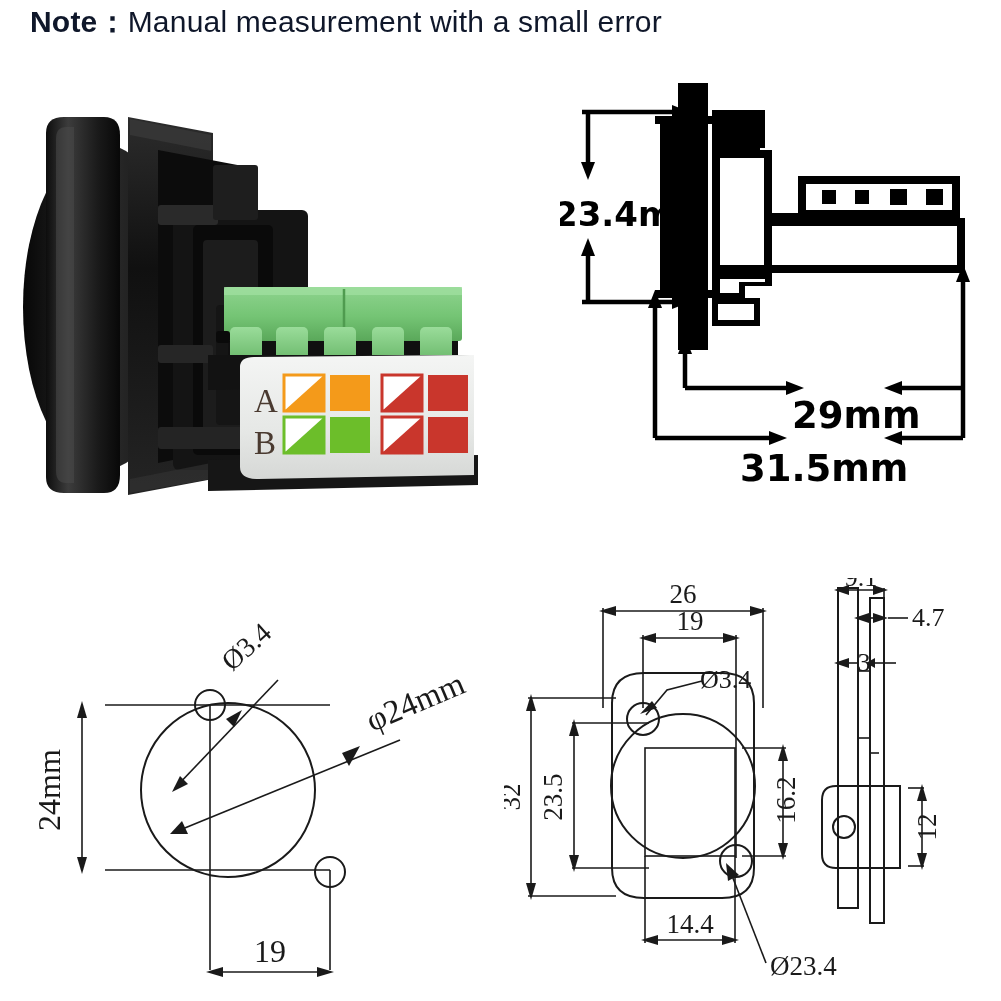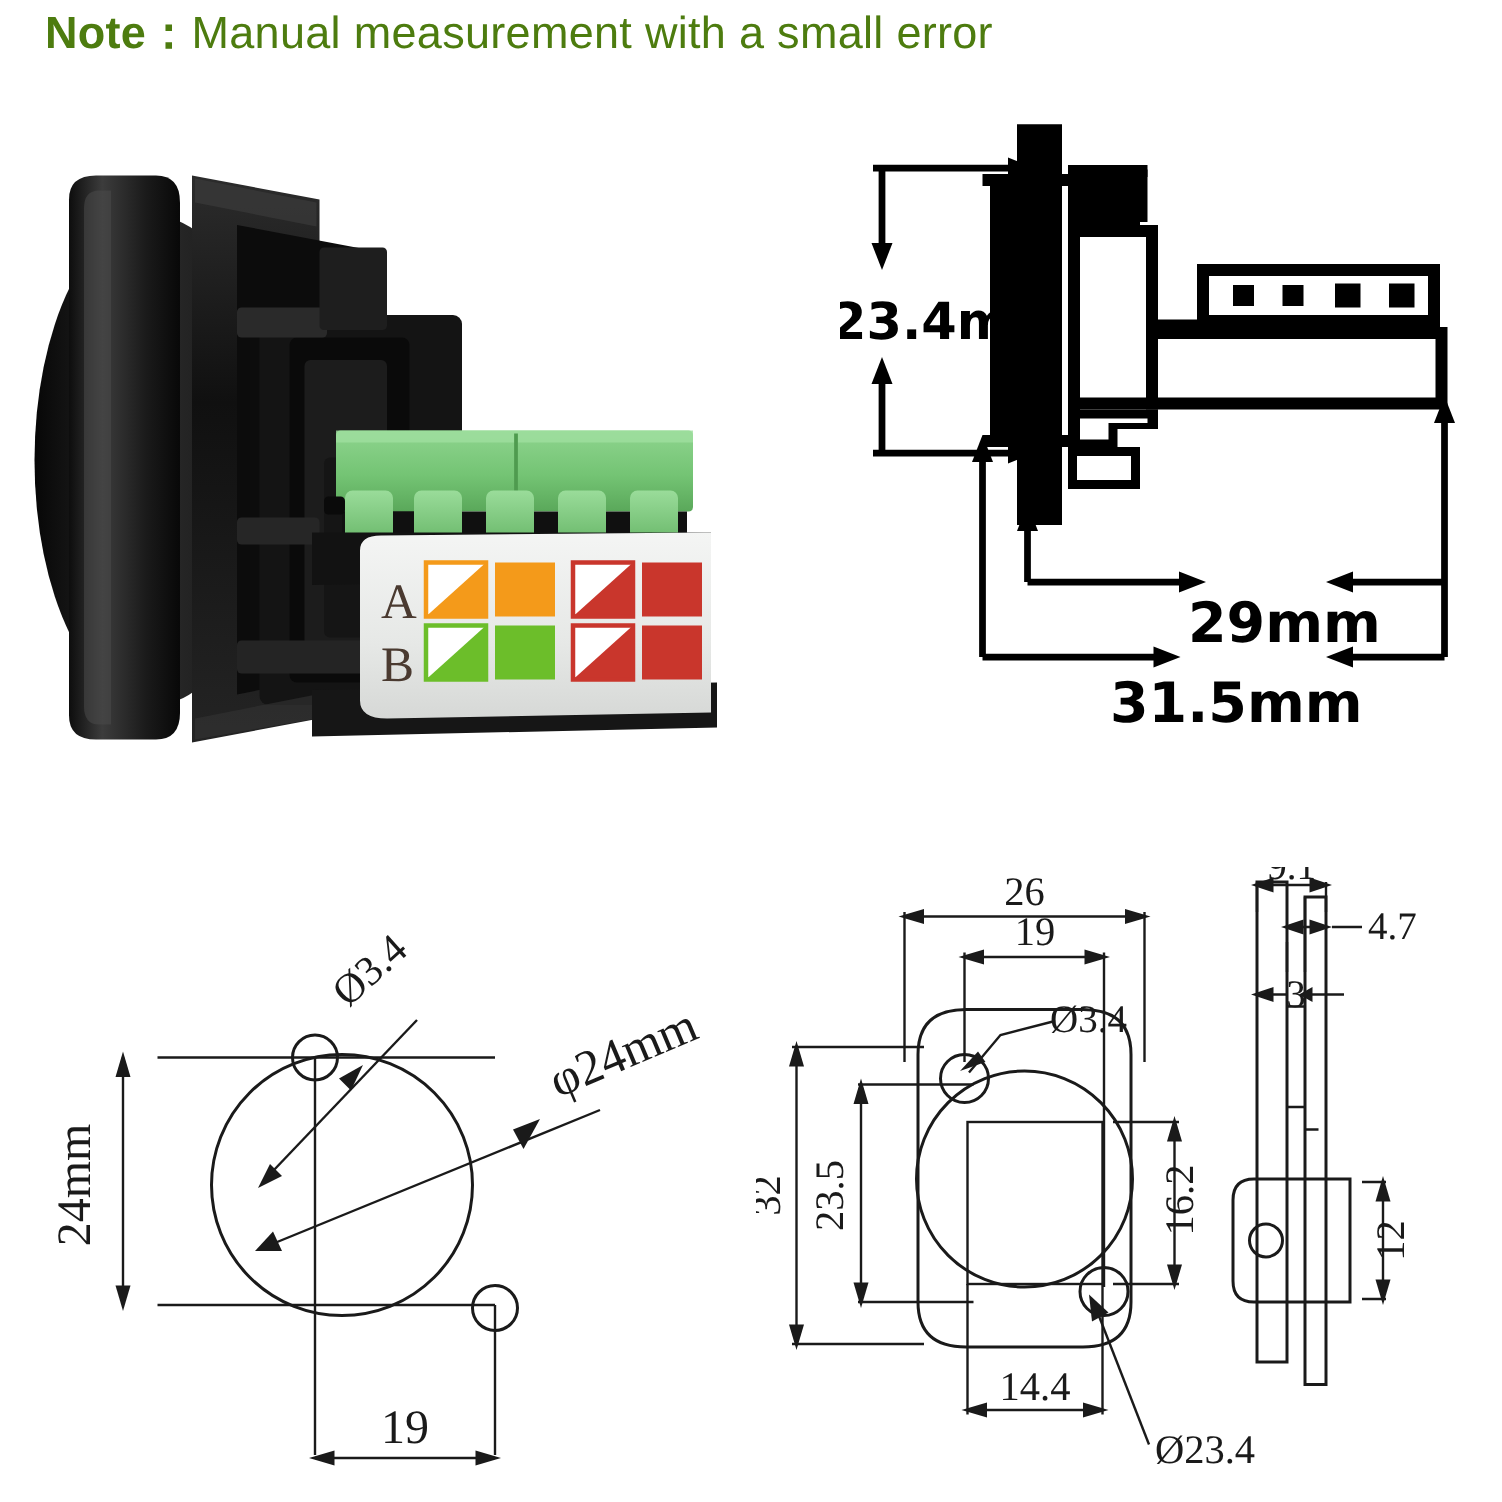--- a/index.html
+++ b/index.html
@@ -15,21 +15,21 @@
     font-family: "Liberation Sans", sans-serif;
   }
 
   
   #note-title {
     position: absolute;
     left: 30px;
     top: 2px;
     font-size: 30px;
     letter-spacing: 0.2px;
-    color: #4d7c0f;
+    color: #0f172a;
     white-space: nowrap;
   }
   #note-title .lead {
     font-weight: bold;
   }
   #note-title .body {
     font-weight: 500;
   }
 
   

